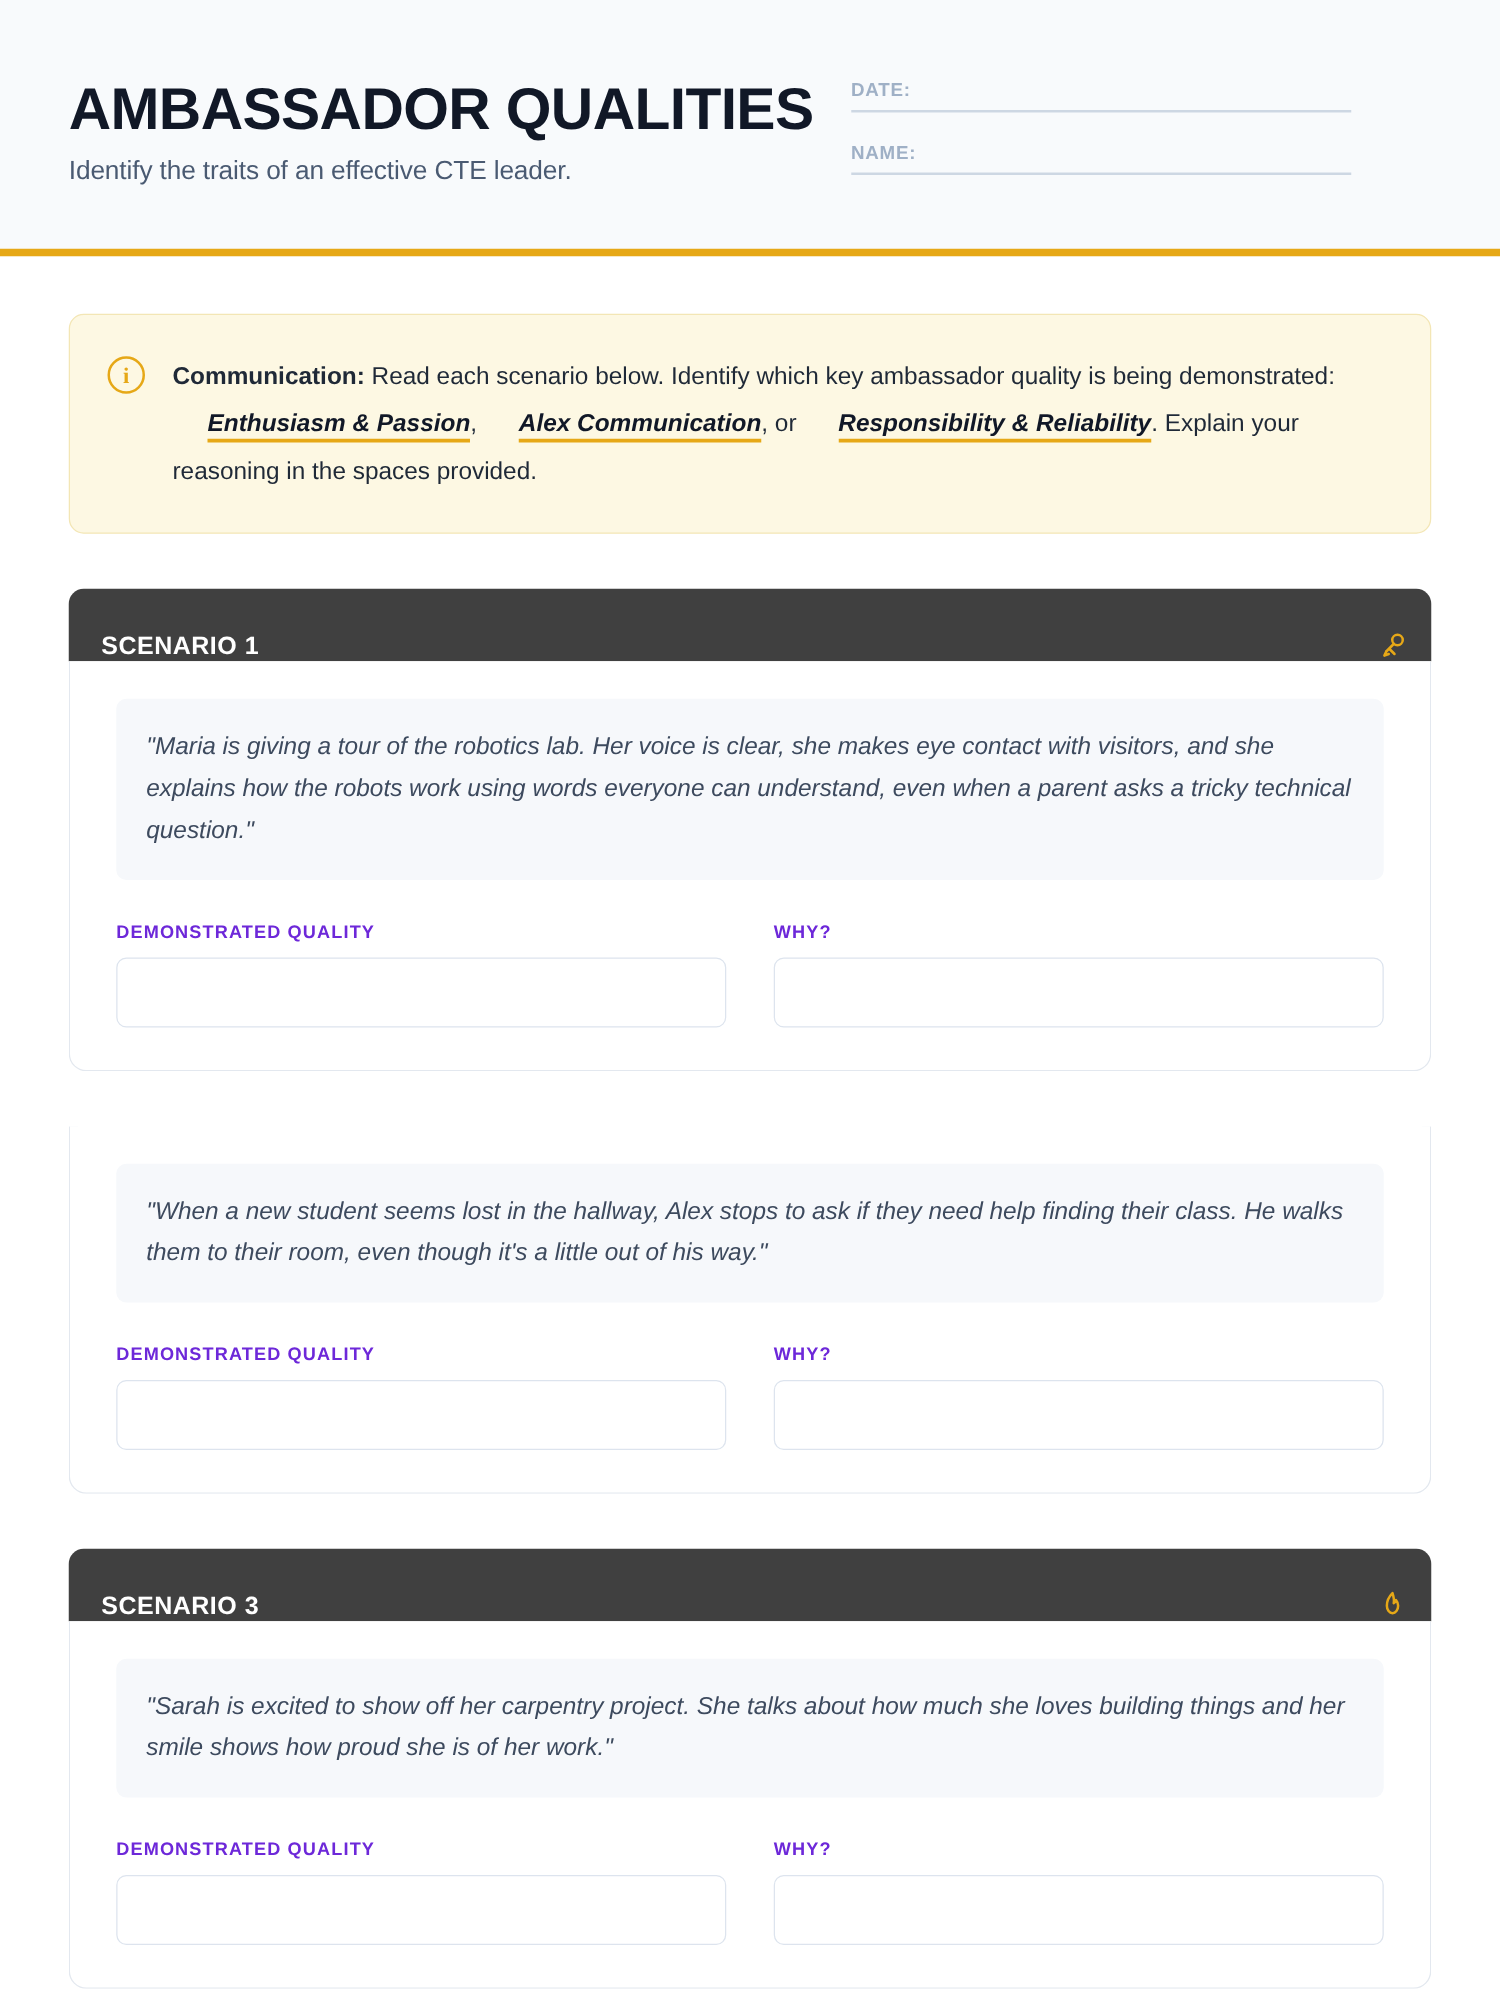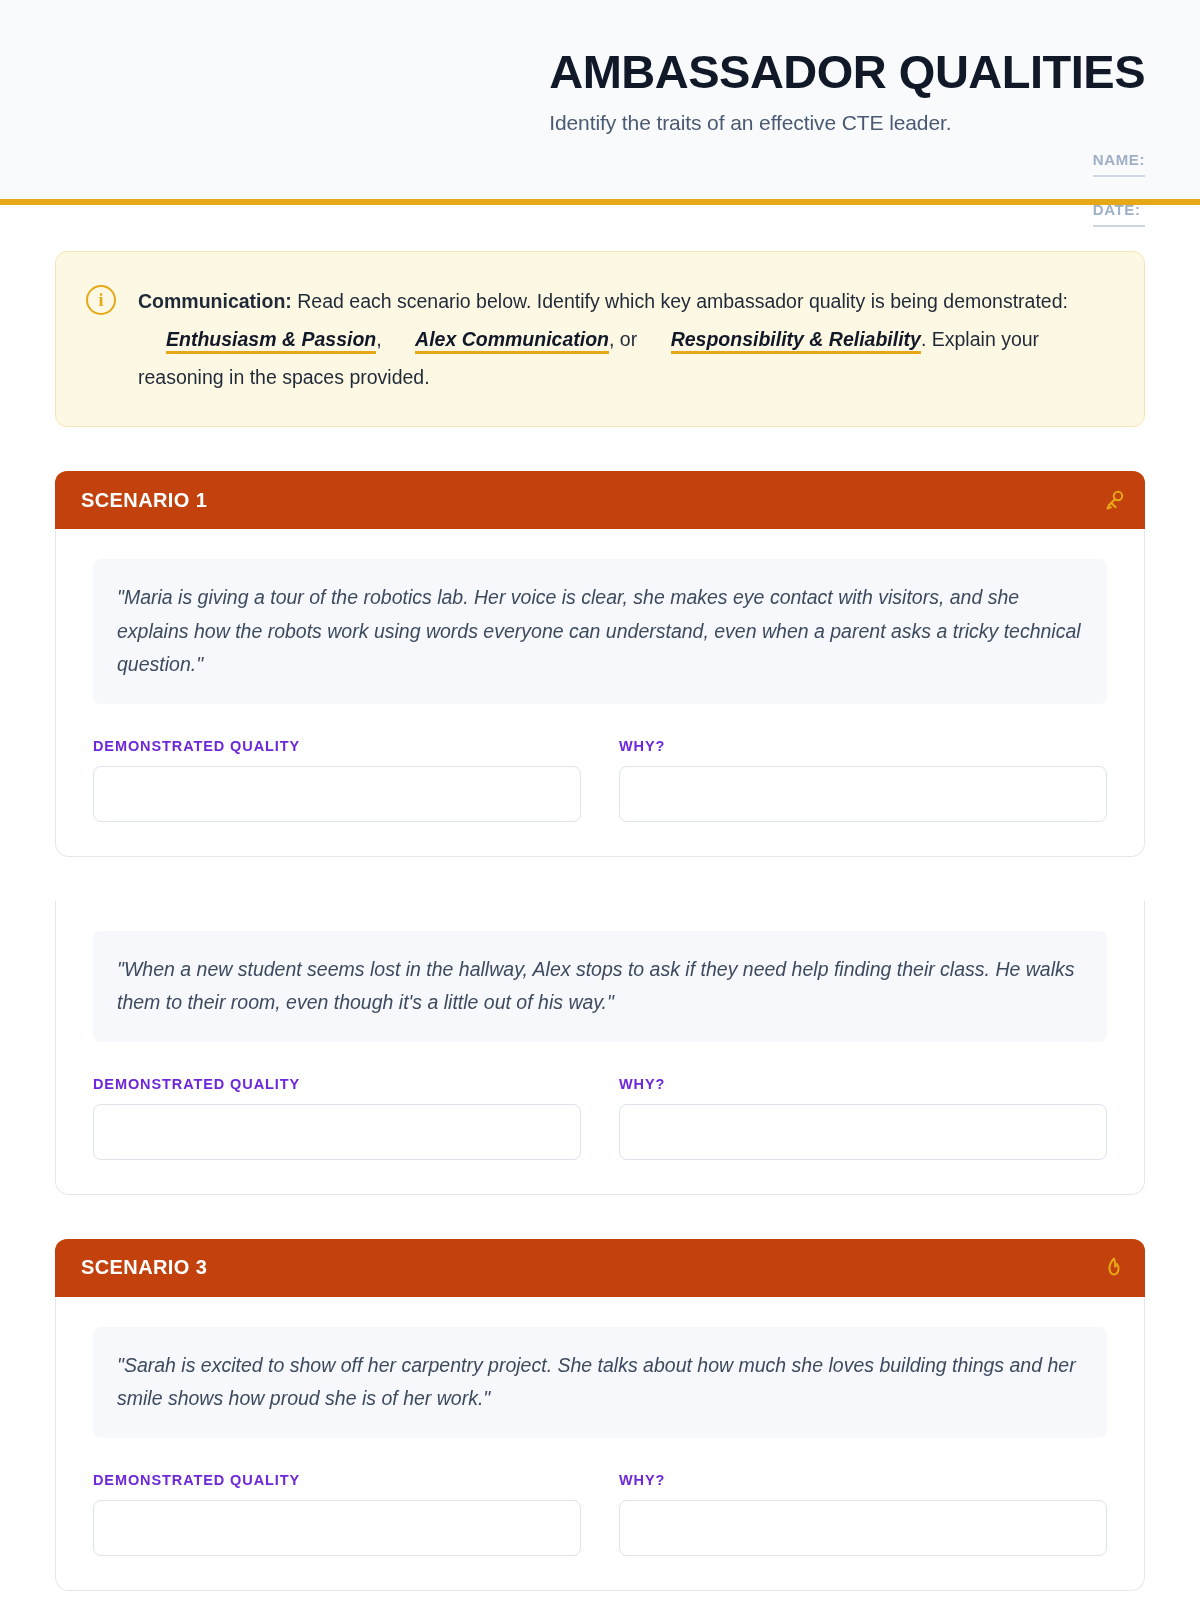--- a/index.html
+++ b/index.html
@@ -16,23 +16,22 @@
   .page-header {
     position: relative;
     width: 1200px;
     height: 205px;
     background: #f8fafc;
     border-bottom: 6px solid #e6a817;
   }
 
   .header-inner {
     display: flex;
-    align-items: flex-end;
+    align-items: center;
     padding: 48px 55px 0 55px;
-    flex-direction: column;
   }
 
   .title-block { flex: 0 0 auto; }
 
   .worksheet-title {
     font-size: 47px;
     font-weight: 900;
     letter-spacing: -0.5px;
     color: #111827;
     line-height: 1.04;
@@ -119,26 +118,26 @@
     border: 1px solid #e3e8ef;
     border-top: none;
     border-radius: 0 0 14px 14px;
     background: #ffffff;
   }
 
   .card-wrap { margin-top: 44px; }
 
   .scenario-header {
     margin: 0 55px;
-    background: #c2410c;
+    background: #404040;
     border-radius: 12px 12px 0 0;
     height: 58px;
     padding: 0 18px 0 26px;
     display: flex;
-    align-items: center;
+    align-items: flex-end;
     justify-content: space-between;
   }
 
   .scenario-label {
     color: #ffffff;
     font-size: 20px;
     font-weight: 800;
     letter-spacing: 0.4px;
   }
 
@@ -196,24 +195,24 @@
 <body>
 
 <div class="page-header">
   <div class="header-inner">
     <div class="title-block">
       <div class="worksheet-title">AMBASSADOR QUALITIES</div>
       <div class="worksheet-subtitle">Identify the traits of an effective CTE leader.</div>
     </div>
     <div class="meta-block">
       <div class="meta-row">
+        <span class="meta-label">DATE:</span>
+      </div>
+      <div class="meta-row">
         <span class="meta-label">NAME:</span>
-      </div>
-      <div class="meta-row">
-        <span class="meta-label">DATE:</span>
       </div>
     </div>
   </div>
 </div>
 
 <div class="instructions">
   <div class="info-icon">i</div>
   <div class="instructions-text">
     <b>Communication:</b><span> Read each scenario below. Identify which key ambassador quality is being demonstrated: </span><span class="quality-term">Enthusiasm &amp; Passion</span><span>, </span><span class="quality-term">Alex Communication</span><span>, or </span><span class="quality-term">Responsibility &amp; Reliability</span><span>. Explain your reasoning in the spaces provided.</span>
   </div>

